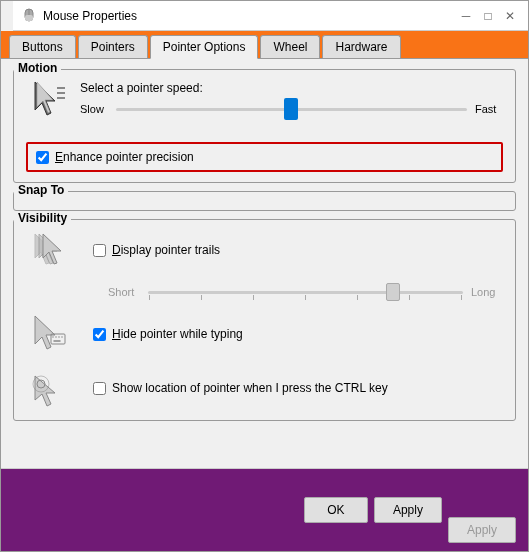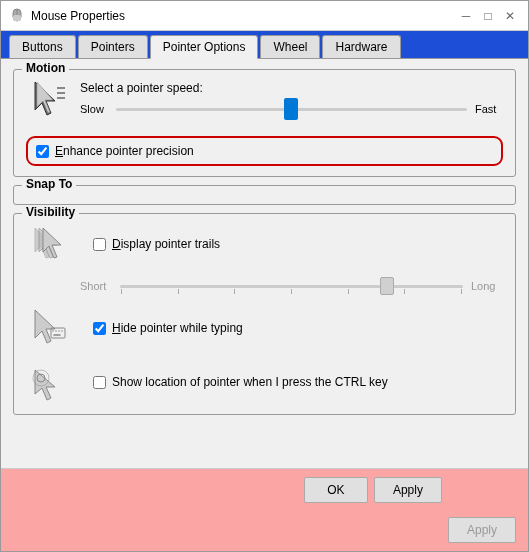--- a/index.html
+++ b/index.html
@@ -23,20 +23,21 @@
       flex-direction: column;
     }
     .title-bar {
       background: #fff;
       height: 30px;
       display: flex;
       align-items: center;
       justify-content: space-between;
       padding: 0 8px;
       border-bottom: 1px solid #ccc;
+      margin-left: 12px;
     }
     .title-bar-left {
       display: flex;
       align-items: center;
       gap: 6px;
     }
     .title-icon {
       width: 16px;
       height: 16px;
     }
@@ -55,21 +56,21 @@
       border: none;
       cursor: pointer;
       font-size: 12px;
       display: flex;
       align-items: center;
       justify-content: center;
       color: #666;
     }
     .tabs {
       display: flex;
-      background: #1d4ed8;
+      background: #f97316;
       border-bottom: 1px solid #999;
       padding: 4px 8px 0 8px;
       gap: 2px;
     }
     .tab {
       padding: 4px 12px;
       border: 1px solid #999;
       border-bottom: none;
       background: #e0e0e0;
       cursor: pointer;
@@ -93,31 +94,31 @@
     }
     .section {
       border: 1px solid #999;
       border-radius: 3px;
       padding: 8px 12px 10px 12px;
       position: relative;
     }
     .section-title {
       position: absolute;
       top: -9px;
-      left: 8px;
+      left: 0;
       background: #f0f0f0;
       padding: 0 4px;
       font-size: 12px;
       font-weight: 600;
       color: #000;
     }
     .section-content {
       display: flex;
       flex-direction: column;
-      gap: 12px;
+      gap: 18px;
     }
     .row {
       display: flex;
       align-items: center;
       gap: 10px;
     }
     .icon-box {
       width: 44px;
       height: 44px;
       display: flex;
@@ -172,21 +173,21 @@
       transform: translateY(-50%);
       left: 48%;
       cursor: pointer;
     }
     .precision-row {
       display: flex;
       align-items: center;
       gap: 6px;
       border: 2px solid #cc0000;
       padding: 6px 8px;
-      border-radius: 9px;
+      border-radius: 2px;
       margin-top: 2px;
     }
     .checkbox-label {
       display: flex;
       align-items: center;
       gap: 6px;
       font-size: 12px;
       color: #000;
       cursor: pointer;
     }
@@ -213,21 +214,21 @@
     }
     .vis-row {
       display: flex;
       align-items: center;
       gap: 23px;
     }
     .trails-slider-row {
       display: flex;
       align-items: center;
       gap: 8px;
-      margin-left: 54px;
+      margin-left: 82px;
     }
     .trails-slider-label {
       font-size: 11px;
       color: #999;
       min-width: 32px;
     }
     .trails-slider-track {
       flex: 1;
       height: 3px;
       background: #ccc;
@@ -242,25 +243,25 @@
       border-radius: 2px;
       position: absolute;
       top: 50%;
       transform: translateY(-50%);
       right: 20%;
       cursor: pointer;
     }
     .footer {
       display: flex;
       justify-content: flex-end;
-      align-items: flex-start;
+      align-items: center;
       gap: 6px;
       padding: 8px 12px;
       border-top: 1px solid #ccc;
-      background: #fca5a5;
+      background: #701a75;
     }
     .footer-btn {
       padding: 5px 18px;
       font-size: 12px;
       border: 1px solid #aaa;
       background: #e0e0e0;
       cursor: pointer;
       border-radius: 2px;
       min-width: 64px;
       text-align: center;

